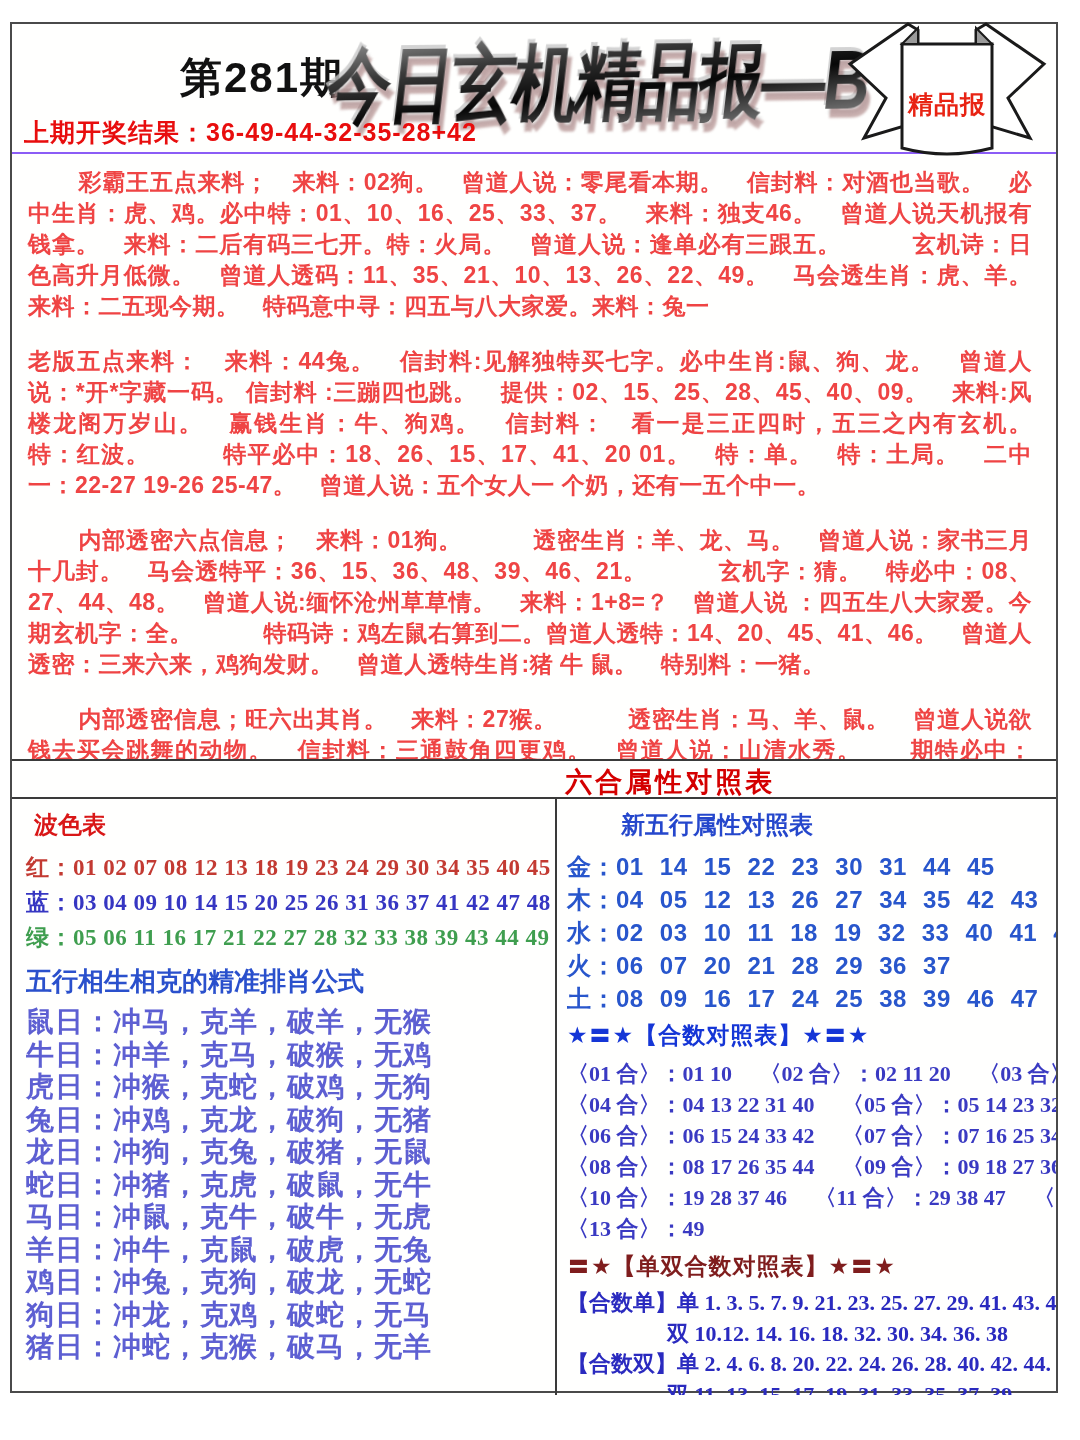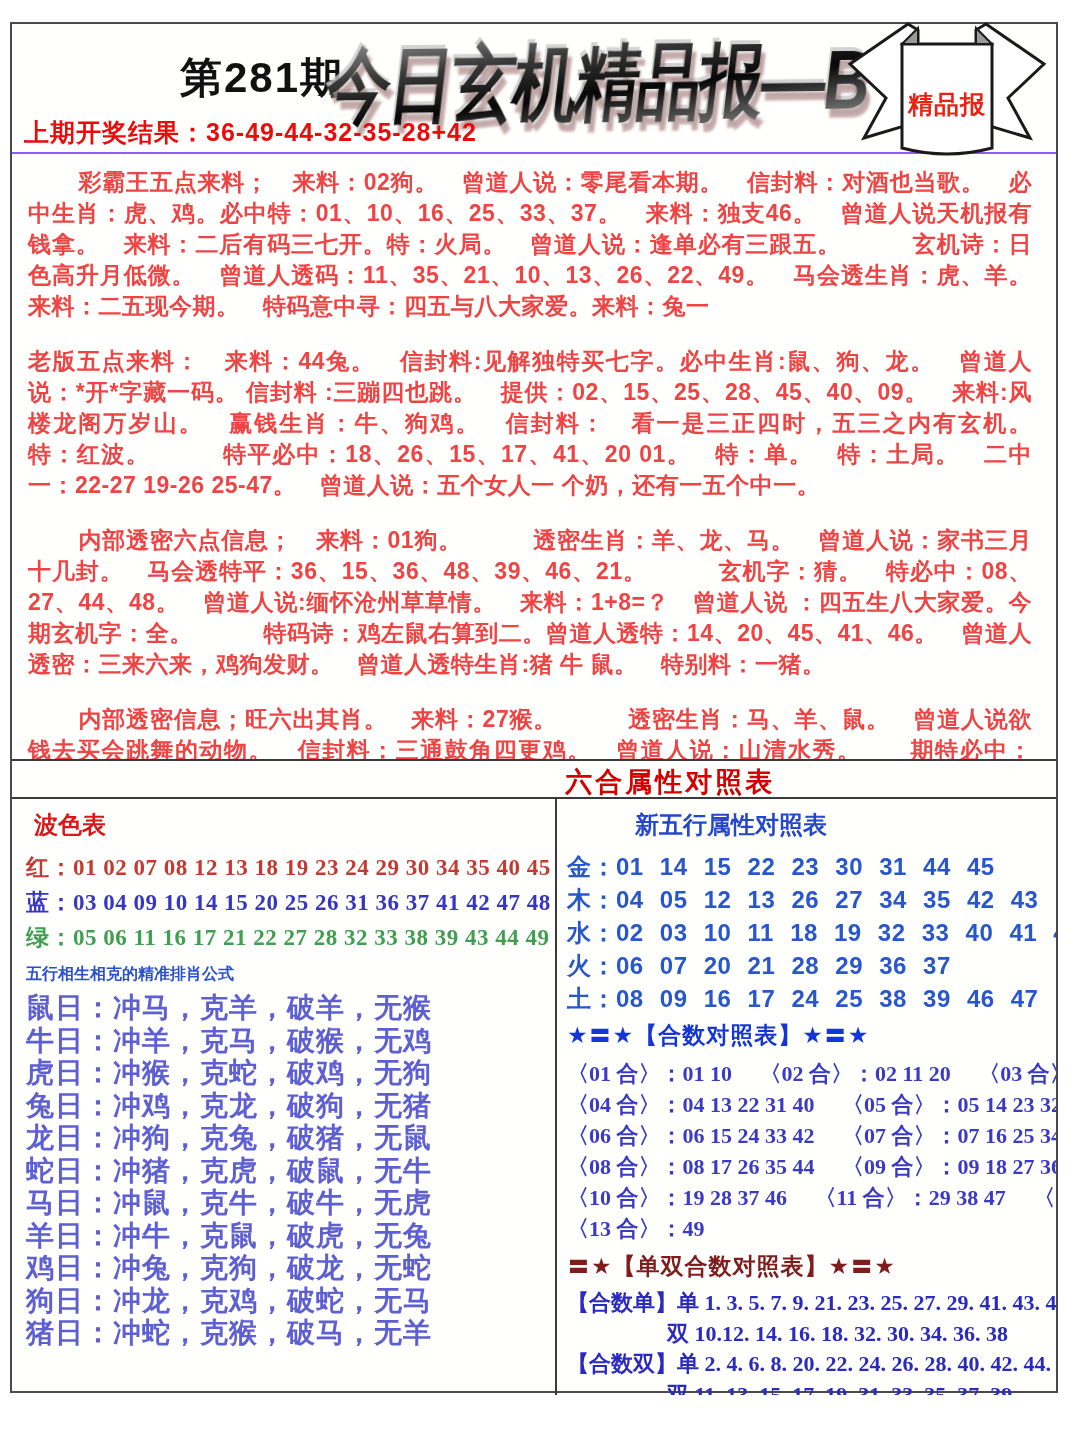--- a/index.html
+++ b/index.html
@@ -64,26 +64,26 @@
   }
   .bose-title{color:#d91717;font-size:24px;font-weight:bold;margin:2px 0 9px 8px;}
   .color-row{
     font-family:"Liberation Serif","DejaVu Serif",serif;font-size:23px;
     font-weight:bold;line-height:35px;letter-spacing:0.5px;white-space:nowrap;
   }
   .color-row .lbl{font-family:"Liberation Sans",sans-serif;}
   .row-red{color:#c33a32;}
   .row-blue{color:#3636c2;}
   .row-green{color:#3f9e4f;}
-  .formula-title{color:#2a50cc;font-size:16px;font-weight:bold;margin:9px 0 7px 0;}
+  .formula-title{color:#2a50cc;font-size:26px;font-weight:bold;margin:9px 0 7px 0;}
   .zodiac-row{
     color:#5d5fd2;font-size:28px;font-weight:bold;line-height:32.5px;
     letter-spacing:1px;white-space:pre;
   }
-  .wuxing-title{color:#2547cc;font-size:24px;font-weight:bold;margin:4px 0 9px 68px;}
+  .wuxing-title{color:#2547cc;font-size:24px;font-weight:bold;margin:4px 0 9px 54px;}
   .wuxing-row{
     color:#2856cc;font-size:24px;font-weight:bold;line-height:33px;
     white-space:nowrap;letter-spacing:0.5px;
   }
   .wuxing-row .num{word-spacing:9px;}
   .hesu-header{color:#1536d6;font-size:23px;font-weight:bold;margin:5px 0 7px 0;letter-spacing:1px;}
   .hesu-row{
     font-family:"Liberation Serif","DejaVu Serif",serif;color:#3a3ac2;
     font-size:22px;font-weight:600;line-height:31px;white-space:nowrap;
   }

